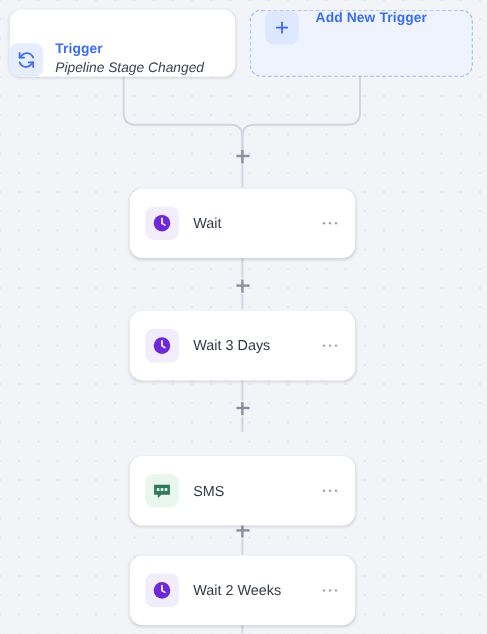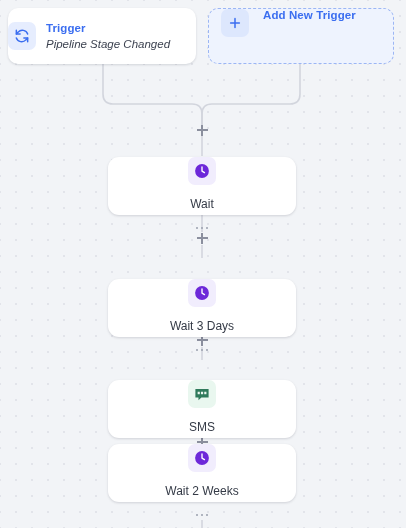--- a/index.html
+++ b/index.html
@@ -40,21 +40,21 @@
   .top-row {
     position:absolute; left:0; top:0; width:406px;
     display:flex; gap:12px; padding:8px;
     z-index:3;
   }
   .trigger-card {
     width:188px; height:56px;
     background:#ffffff;
     border-radius:10px;
     box-shadow:0 1px 3px rgba(16,24,40,.09), 0 1px 2px rgba(16,24,40,.05);
-    display:flex; align-items:center; gap:10px;
+    display:flex; align-items:flex-end; gap:10px;
     padding:0 0;
     cursor:pointer;
   }
   .icon-tile {
     width:28px; height:28px; border-radius:7px;
     display:flex; align-items:center; justify-content:center;
     flex:0 0 28px;
   }
   .icon-tile.blue { background:#e6edfe; }
   .trigger-text { display:flex; flex-direction:column; gap:1px; min-width:0; }
@@ -79,21 +79,21 @@
     font-size:11.5px; font-weight:bold; color:#3b6ef0; letter-spacing:.1px;
   }
 
   
   .step-card {
     position:absolute; left:108px; width:188px; height:58px;
     background:#ffffff; border-radius:11px;
     box-shadow:0 1px 3px rgba(16,24,40,.10), 0 1px 2px rgba(16,24,40,.05);
     display:flex; align-items:center; gap:12px;
     padding:0 13px;
-    z-index:3; cursor:pointer;flex-direction:column;
+    z-index:3; cursor:pointer;
   }
   .icon-tile.purple { background:#f1edfd; }
   .icon-tile.green  { background:#e9f7ef; }
   .step-label {
     font-size:12px; color:#343a46; flex:1; white-space:nowrap;
   }
   .dots-menu {
     display:flex; gap:2.5px; align-items:center; padding:4px 2px; cursor:pointer;
   }
   .dots-menu i { width:2.4px; height:2.4px; border-radius:50%; background:#9aa0ae; display:block; }
@@ -163,21 +163,21 @@
       </svg>
     </span>
     <span class="step-label">Wait</span>
     <span class="dots-menu">
       <i></i>
         <i></i>
         <i></i>
     </span>
   </div>
 
-  <div class="step-card" style="top:259px;margin-top:20px;">
+  <div class="step-card" style="top:259px;">
     <span class="icon-tile purple">
       <svg width="18" height="18" viewBox="0 0 24 24">
         <circle cx="12" cy="12" r="9.2" fill="#6d28d9"></circle>
         <path d="M12 6.6 L12 12.2 L15.3 14.2" fill="none" stroke="#ffffff" stroke-width="1.8" stroke-linecap="round" stroke-linejoin="round"></path>
       </svg>
     </span>
     <span class="step-label">Wait 3 Days</span>
     <span class="dots-menu">
       <i></i>
         <i></i>
@@ -195,21 +195,21 @@
       </svg>
     </span>
     <span class="step-label">SMS</span>
     <span class="dots-menu">
       <i></i>
         <i></i>
         <i></i>
     </span>
   </div>
 
-  <div class="step-card" style="top:444px;">
+  <div class="step-card" style="top:463px;">
     <span class="icon-tile purple">
       <svg width="18" height="18" viewBox="0 0 24 24">
         <circle cx="12" cy="12" r="9.2" fill="#6d28d9"></circle>
         <path d="M12 6.6 L12 12.2 L15.3 14.2" fill="none" stroke="#ffffff" stroke-width="1.8" stroke-linecap="round" stroke-linejoin="round"></path>
       </svg>
     </span>
     <span class="step-label">Wait 2 Weeks</span>
     <span class="dots-menu">
       <i></i>
         <i></i>

